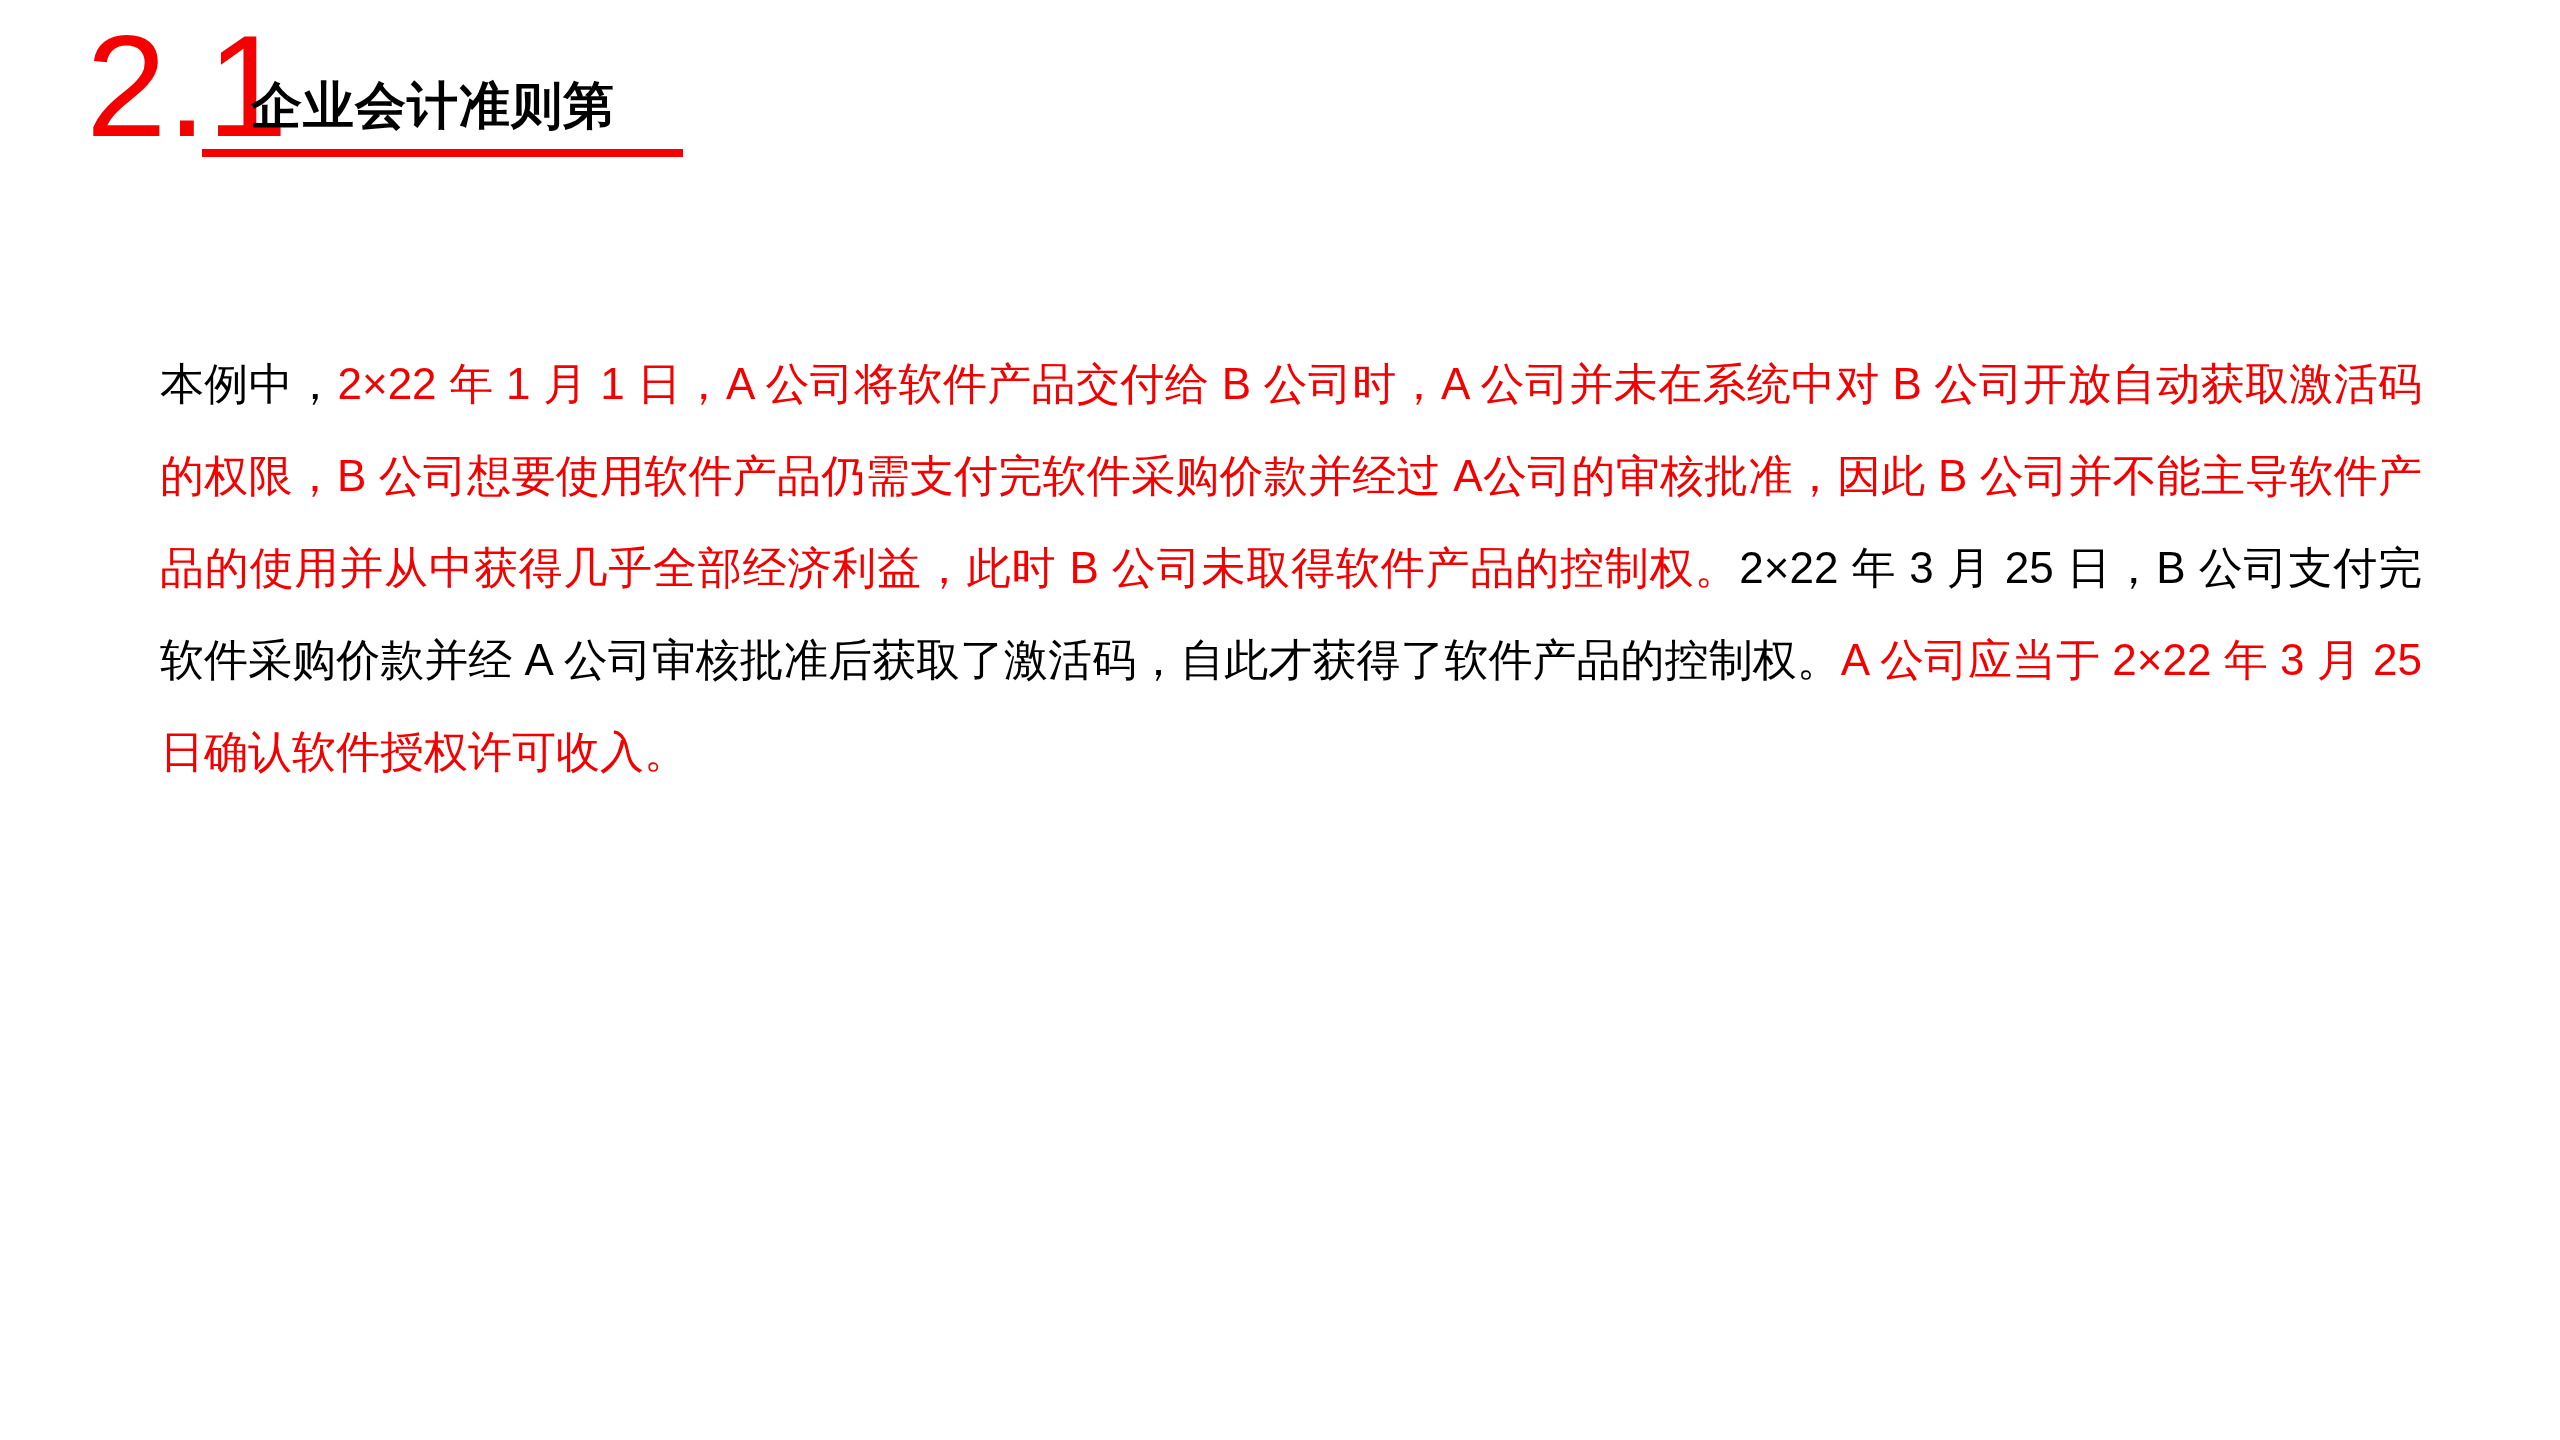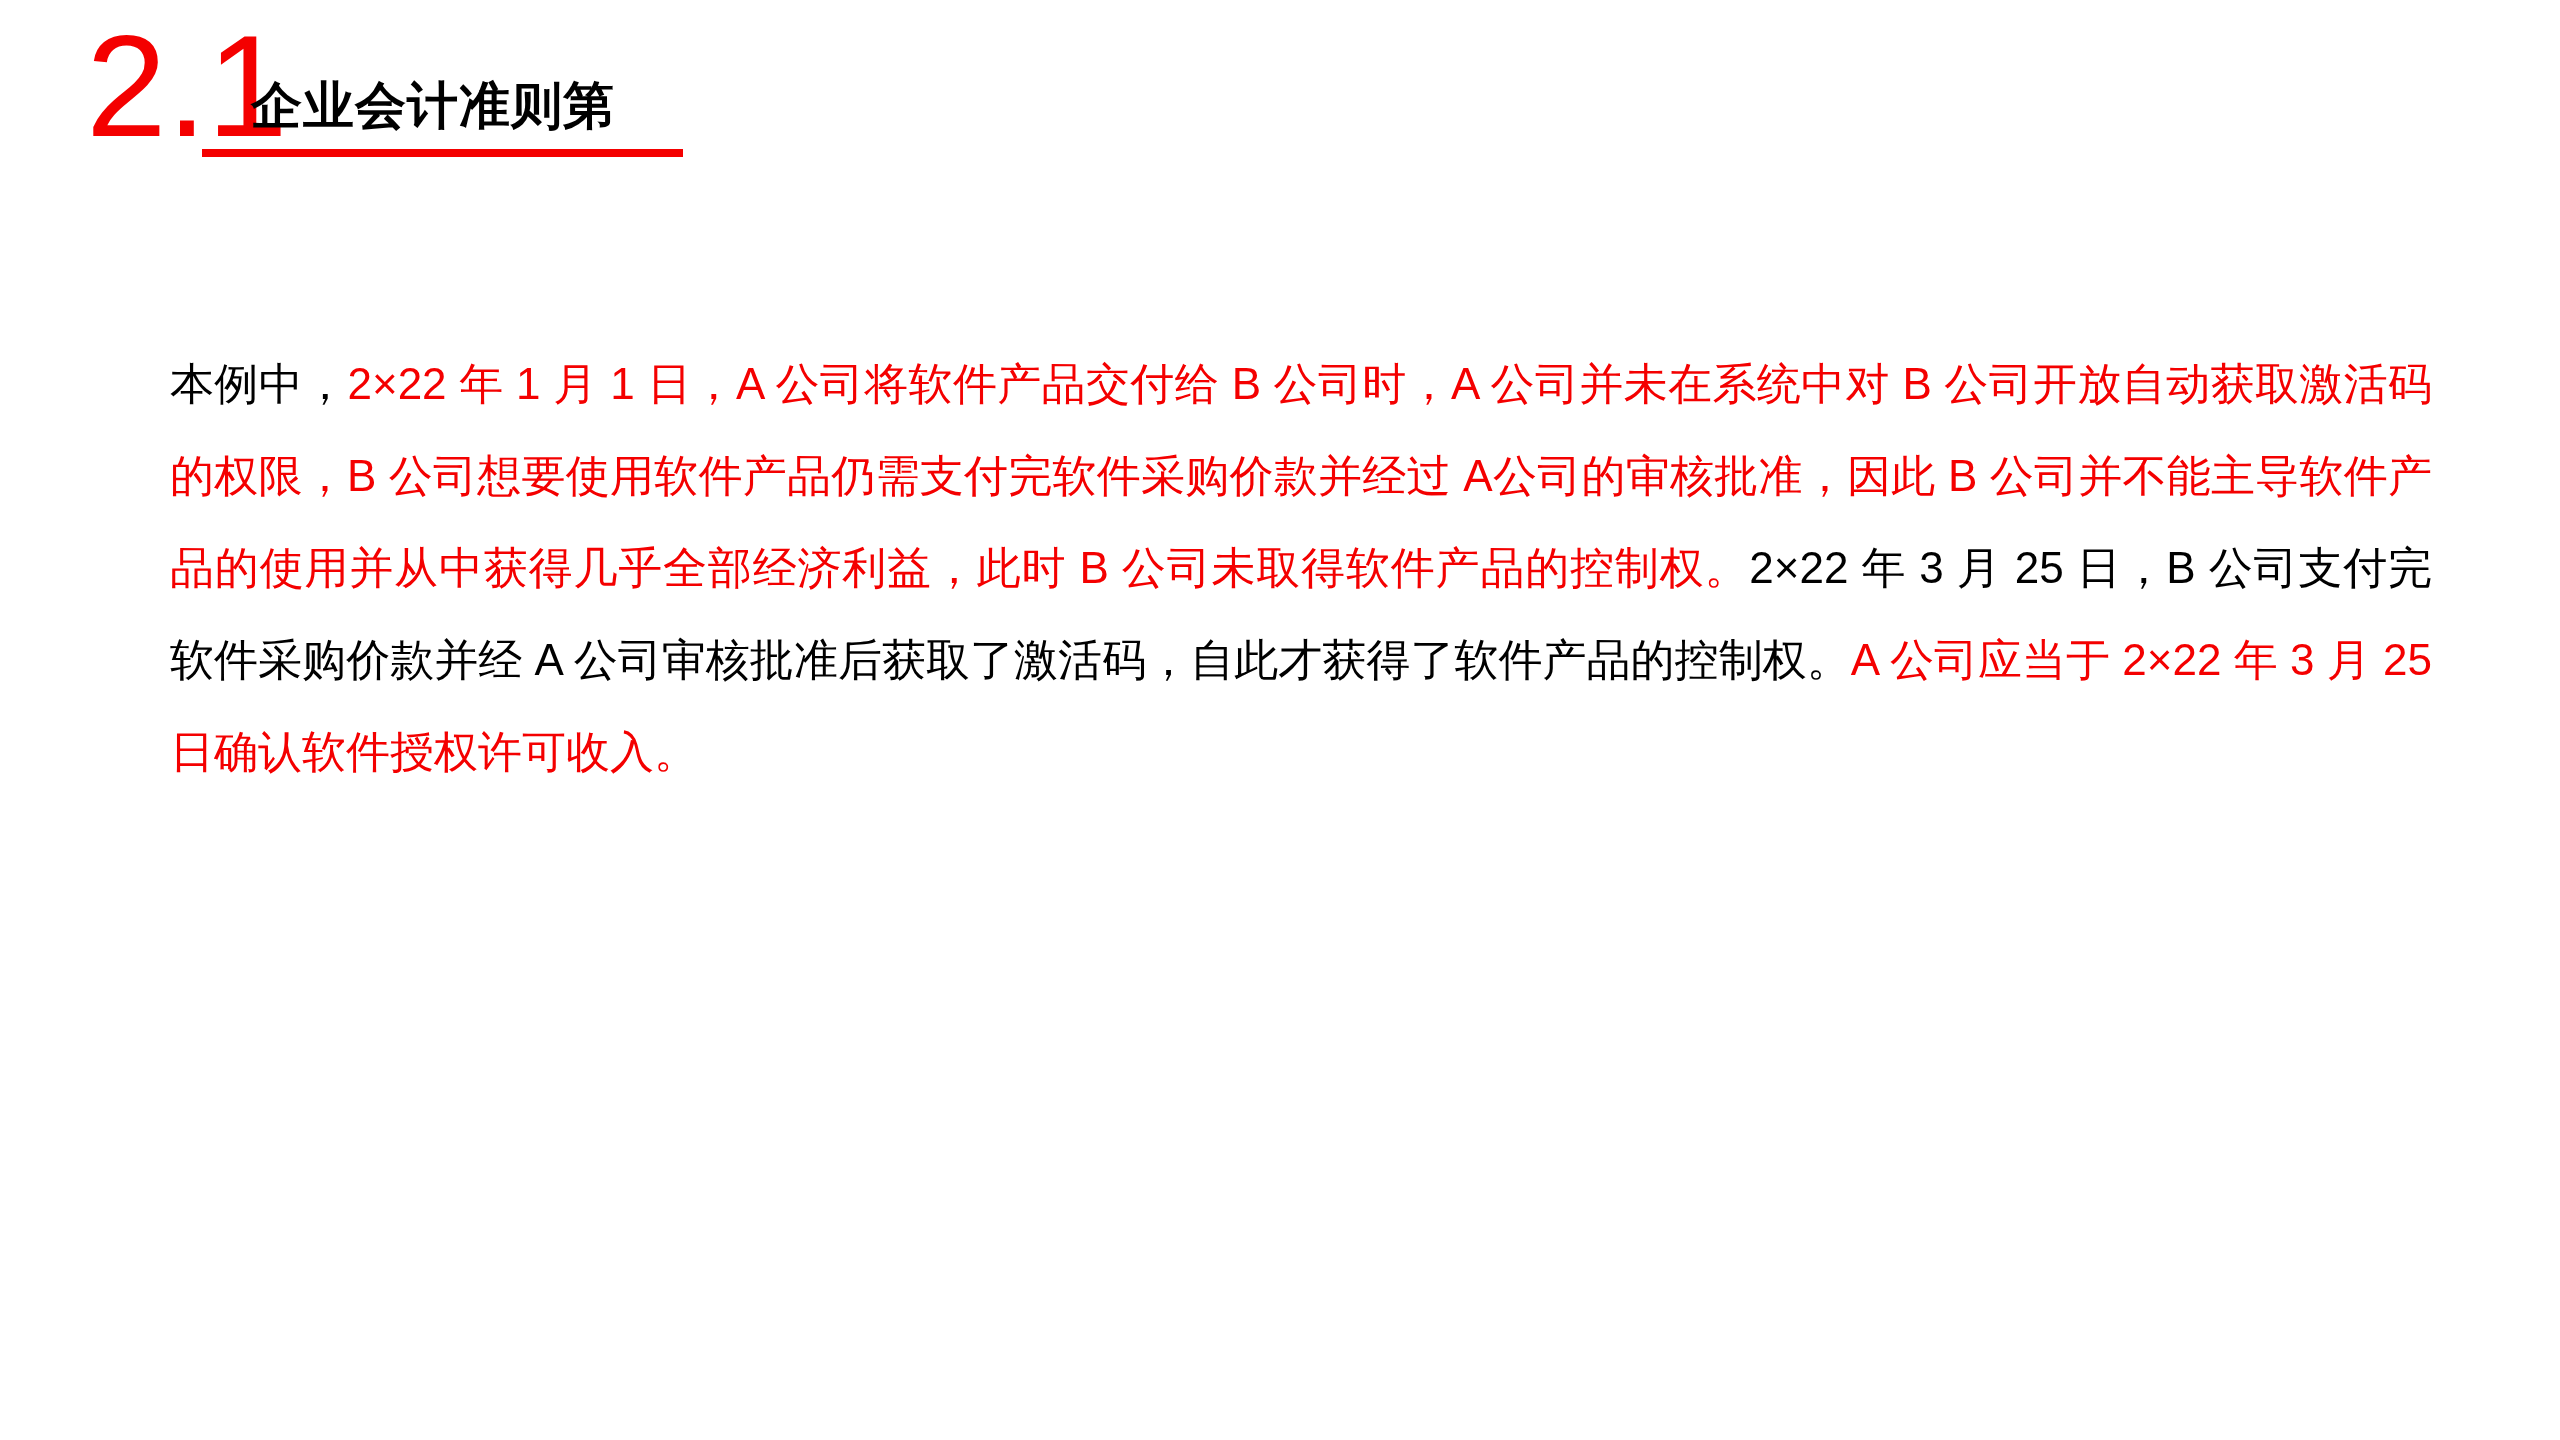--- a/index.html
+++ b/index.html
@@ -47,21 +47,21 @@
     position: absolute;
     left: 202px;
     top: 149px;
     width: 481px;
     height: 8px;
     background: var(--accent_red, #f40000);
     z-index: 0;
   }
   .body-text {
     position: absolute;
-    left: 170px;
+    left: 160px;
     top: 338px;
     width: 2262px;
     font-size: 44px;
     line-height: 92px;
     text-align: justify;
     color: var(--text_black, #000000);
   }
   .body-text p {
     margin: 0;
   }

